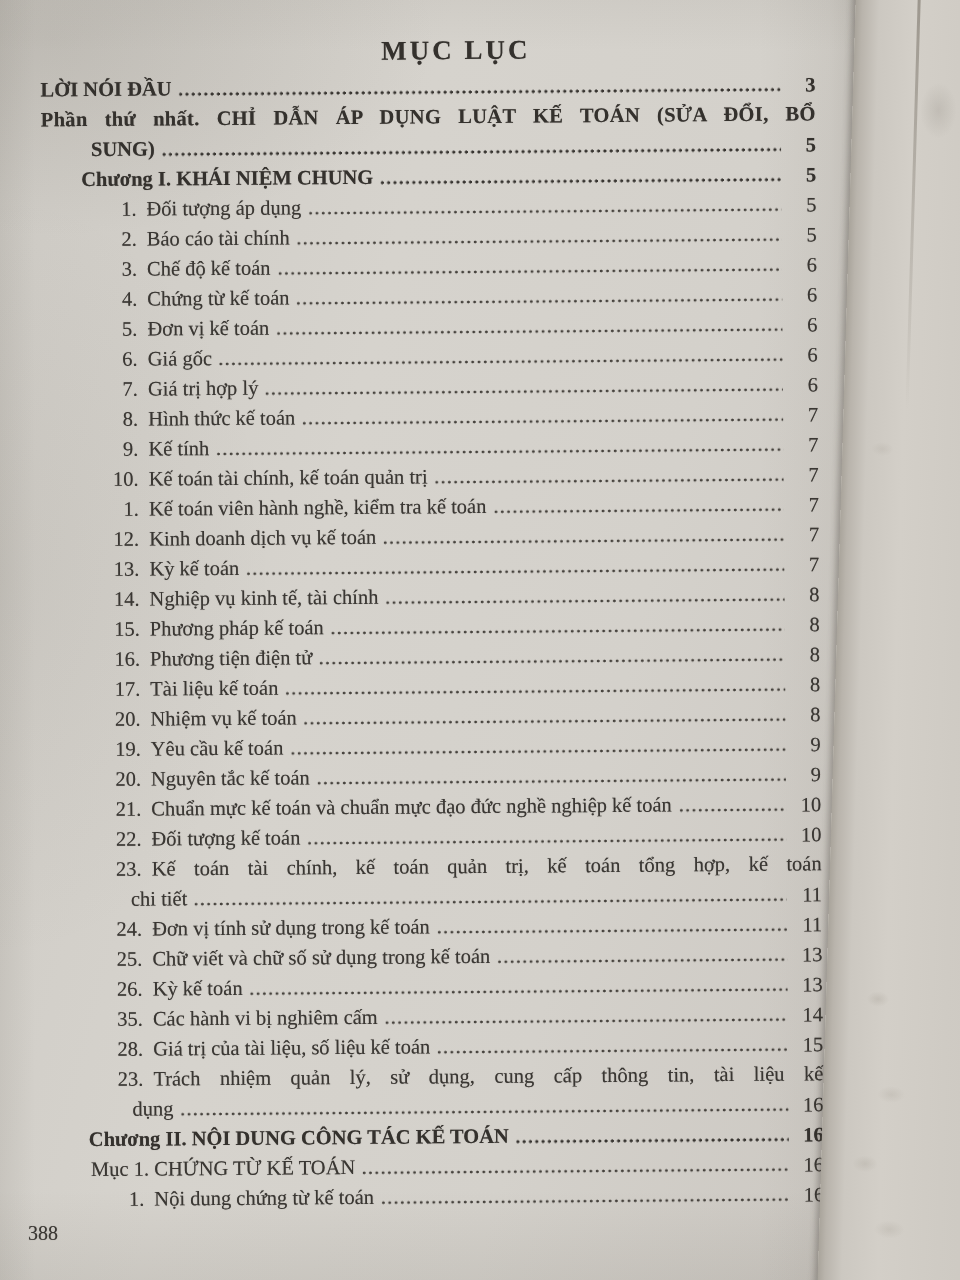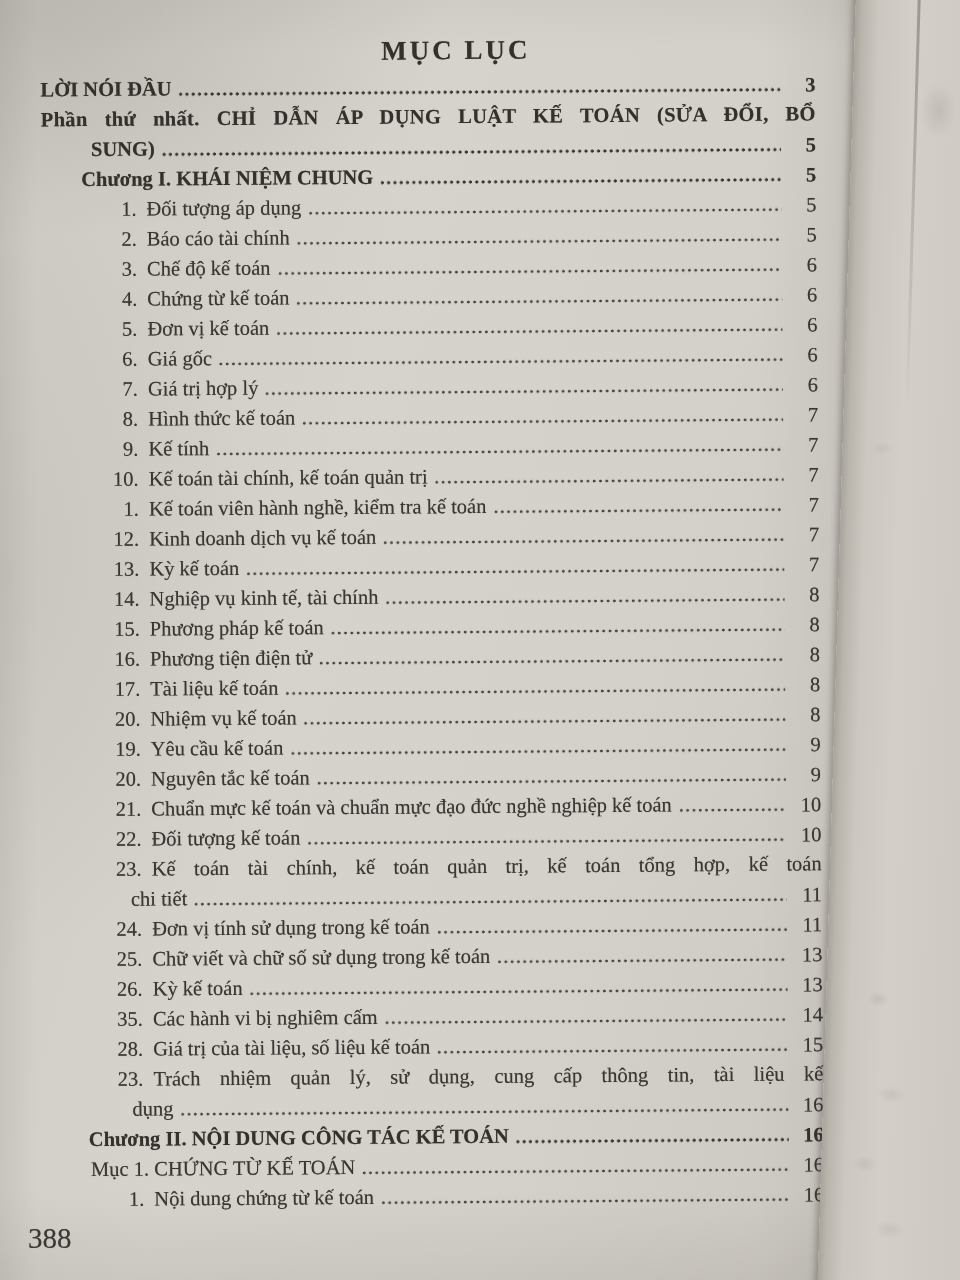--- a/index.html
+++ b/index.html
@@ -70,21 +70,21 @@
   .leader{
     flex:1;height:4px;align-self:flex-end;margin:0 5px 7px 7px;min-width:10px;
     background-image:radial-gradient(circle at 2px 2px, rgba(62,58,53,.95) 1.15px, rgba(62,58,53,0) 1.7px);
     background-size:6.3px 4px;background-repeat:repeat-x;background-position:left center;
   }
   .row.preface .leader,.row.chapter .leader,.row.wrap-part .leader{
     background-image:radial-gradient(circle at 2px 2px, rgba(52,49,45,.98) 1.3px, rgba(52,49,45,0) 1.85px);
   }
   .page-num{flex:none;min-width:30px;text-align:right;transform:translateY(1px);}
   .footer{
-    position:absolute;left:28px;top:1222px;font-size:29px;color:#3b3834;
+    position:absolute;left:28px;top:1222px;font-size:20px;color:#3b3834;
     text-shadow:0 0 .7px rgba(58,55,51,.5);
   }
 </style>
 </head>
 <body>
 
 <div class="scene">
   <div class="paper">
     <div class="content">
       <div class="title">MỤC LỤC</div>

